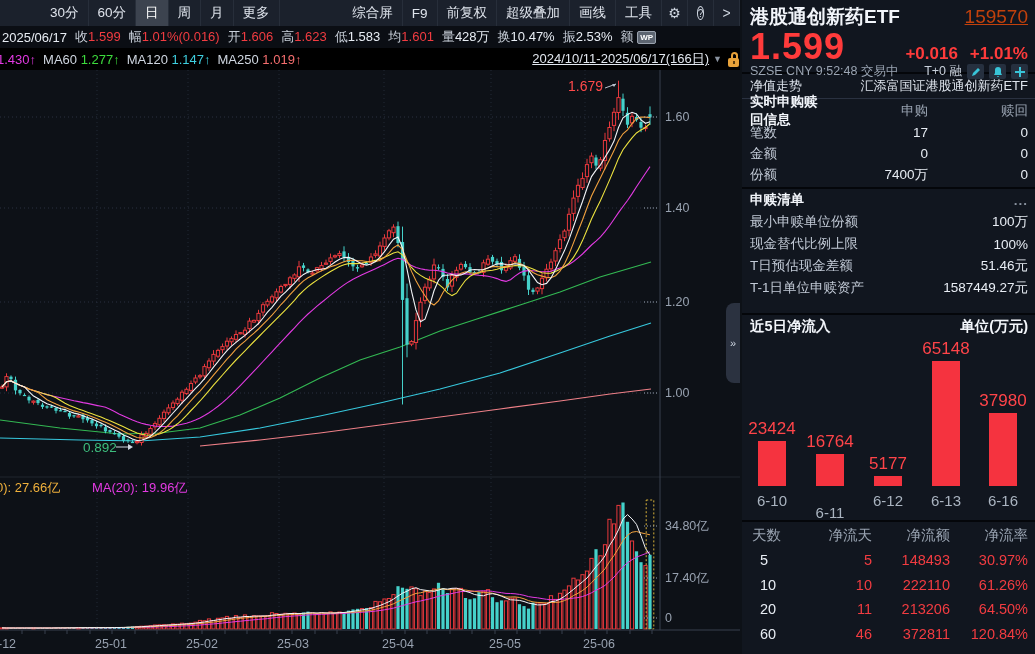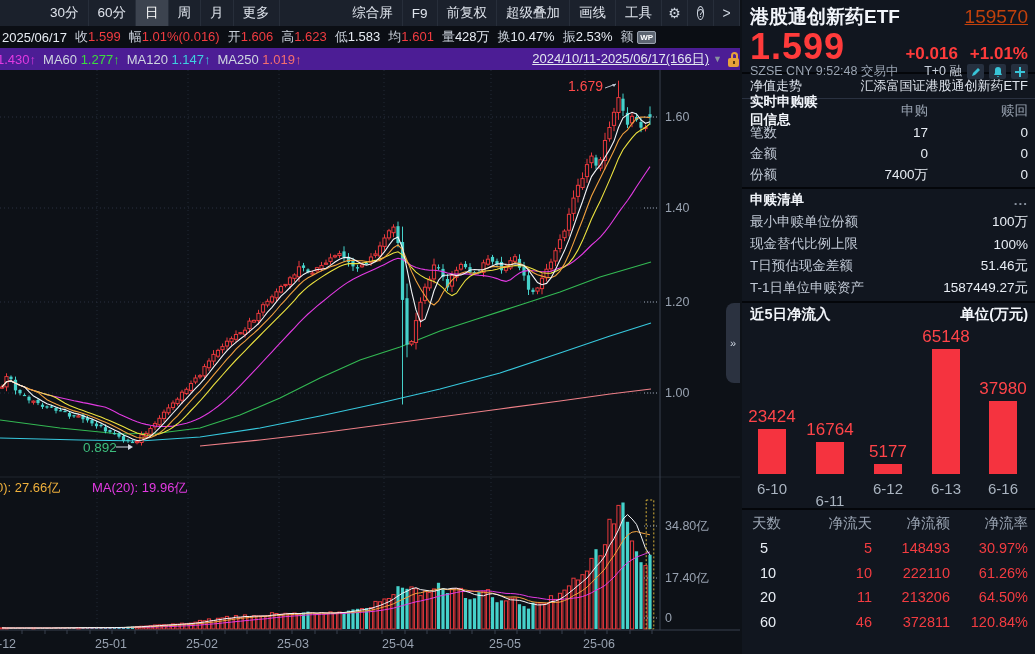--- a/index.html
+++ b/index.html
@@ -13,21 +13,21 @@
   .tb1 .it.sel{background:#3c434f;color:#fff;}
   .tb1 .right{margin-left:auto;display:flex;align-items:center;height:100%;}
   .tb1 .ico{width:26px;justify-content:center;}
   .qm{display:inline-flex;width:14px;height:14px;border:1.4px solid #cfd6e0;border-radius:50%;align-items:center;justify-content:center;font-size:10px;color:#cfd6e0;}
   .tb2{position:absolute;left:0;top:26px;width:740px;height:22px;background:#0b0e14;display:flex;align-items:center;font-size:13px;padding-left:2px;white-space:nowrap;overflow:hidden;}
   .tb2 .d{color:#e8edf4;margin-right:8px;}
   .tb2 .qi{margin-right:8px;color:#c8cfd9;}
   .tb2 .v-red{color:#f23c41;}
   .tb2 .v-white{color:#e8edf4;}
   .wp{display:inline-block;background:#5d6571;color:#fff;font-size:8px;font-weight:bold;padding:1px 2px;border:1px solid #9aa2ae;border-radius:2px;vertical-align:1px;}
-  .tb3{position:absolute;left:0;top:48px;width:740px;height:22px;background:#4c1d95;display:flex;align-items:center;font-size:13px;white-space:nowrap;}
+  .tb3{position:absolute;left:0;top:48px;width:740px;height:22px;background:#000000;display:flex;align-items:center;font-size:13px;white-space:nowrap;}
   .tb3 .mi{margin-right:7px;color:#cfd6e0;}
   .tb3 .rng{margin-left:auto;display:flex;align-items:center;color:#e2e7ef;}
   .tb3 .rng u{text-decoration:underline;}
   .tb3 .tri{color:#8a93a0;font-size:9px;margin:0 5px 0 4px;}
   .lock{position:relative;width:13px;height:15px;display:inline-block;}
   .lock .sh{position:absolute;left:4px;top:0;width:7px;height:7px;border:2px solid #e8a23a;border-bottom:none;border-radius:5px 5px 0 0;}
   .lock .bd{position:absolute;left:1px;top:6px;width:11px;height:9px;background:#e8a23a;border-radius:2px;}
   .lock .kh{position:absolute;left:5.5px;top:9px;width:2px;height:3px;background:#5a3c0e;}
   svg#kchart{position:absolute;left:0;top:70px;}
   .collapse-tab{position:absolute;left:726px;top:303px;width:14px;height:80px;background:#2b3240;border-radius:8px 0 0 8px;display:flex;align-items:center;justify-content:center;color:#cbd3de;font-size:11px;cursor:pointer;}
@@ -46,21 +46,21 @@
   .navrow{height:25px;display:flex;align-items:center;padding:0 7px 0 8px;font-size:13px;border-bottom:1px solid #2a3140;}
   .navrow .v{margin-left:auto;}
   .rt .trow,.lst .trow{display:flex;align-items:center;font-size:13.5px;padding:0 7px 0 8px;}
   .rt .trow{height:21px;}
   .rt .title-row{height:23px;font-weight:bold;color:#f2f5fa;}
   .rt .c2{width:98px;text-align:right;color:#e8edf4;}
   .rt .c3{width:100px;text-align:right;color:#e8edf4;}
   .rt .title-row .c2,.rt .title-row .c3{color:#98a2b0;font-weight:normal;}
   .rt .lab{flex:1;color:#c2cad6;}
   .rt{border-bottom:2px solid #04060a;padding-bottom:2px;}
-  .lst{border-bottom:2px solid #04060a;padding-bottom:2px;}
+  .lst{border-bottom:2px solid #04060a;padding-bottom:14px;}
   .lst .title-row{height:22px;display:flex;align-items:center;font-weight:bold;color:#f2f5fa;font-size:13.5px;padding:0 7px 0 8px;}
   .lst .more{margin-left:auto;color:#8a93a0;letter-spacing:1px;}
   .lst .trow{height:22px;}
   .lst .lab{flex:1;color:#c2cad6;}
   .lst .val{margin-left:auto;color:#e8edf4;}
   .flowhd{height:23px;display:flex;align-items:center;font-size:14.5px;font-weight:bold;color:#f2f5fa;padding:0 7px 0 8px;}
   .flowhd .unit{margin-left:auto;}
   .flowchart{position:relative;height:182px;}
   .fbar{position:absolute;background:#f5333f;}
   .fval{position:absolute;color:#ff4449;font-size:17px;transform:translateX(-50%);white-space:nowrap;}

